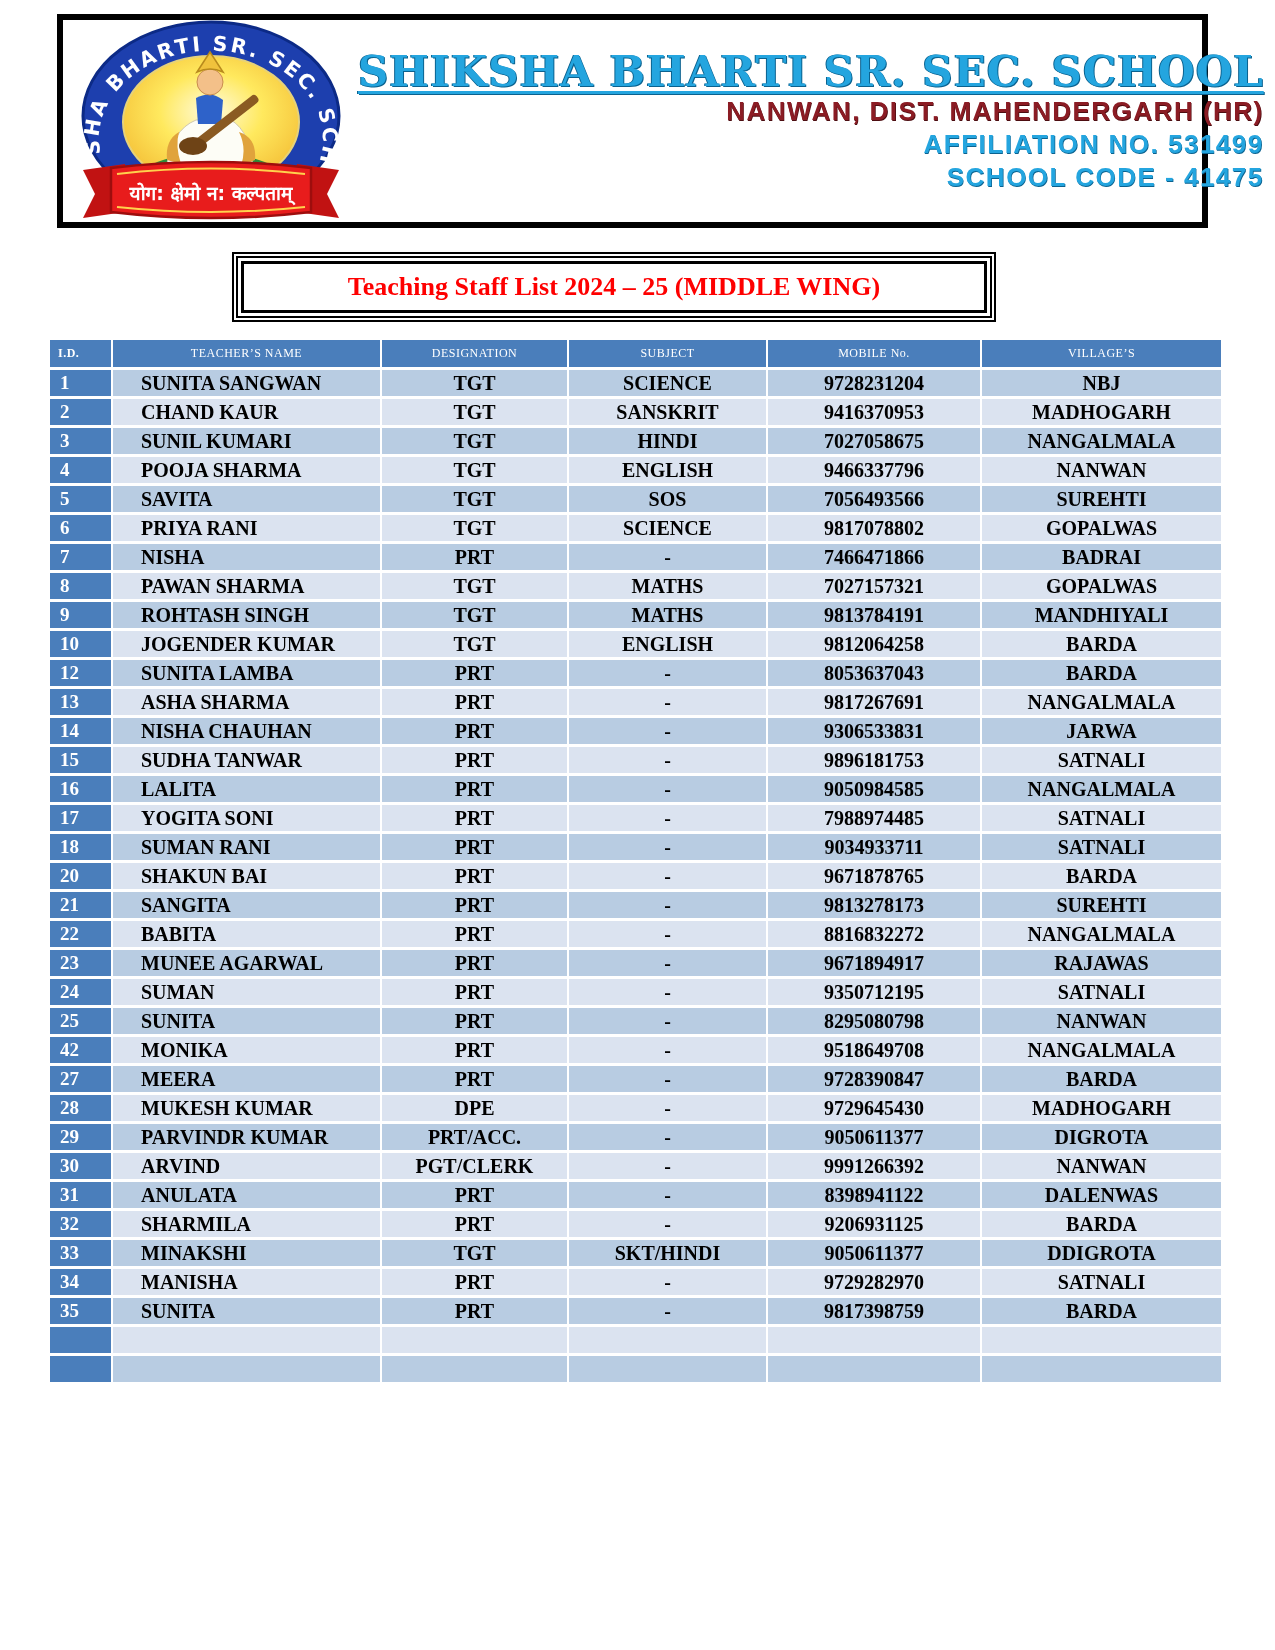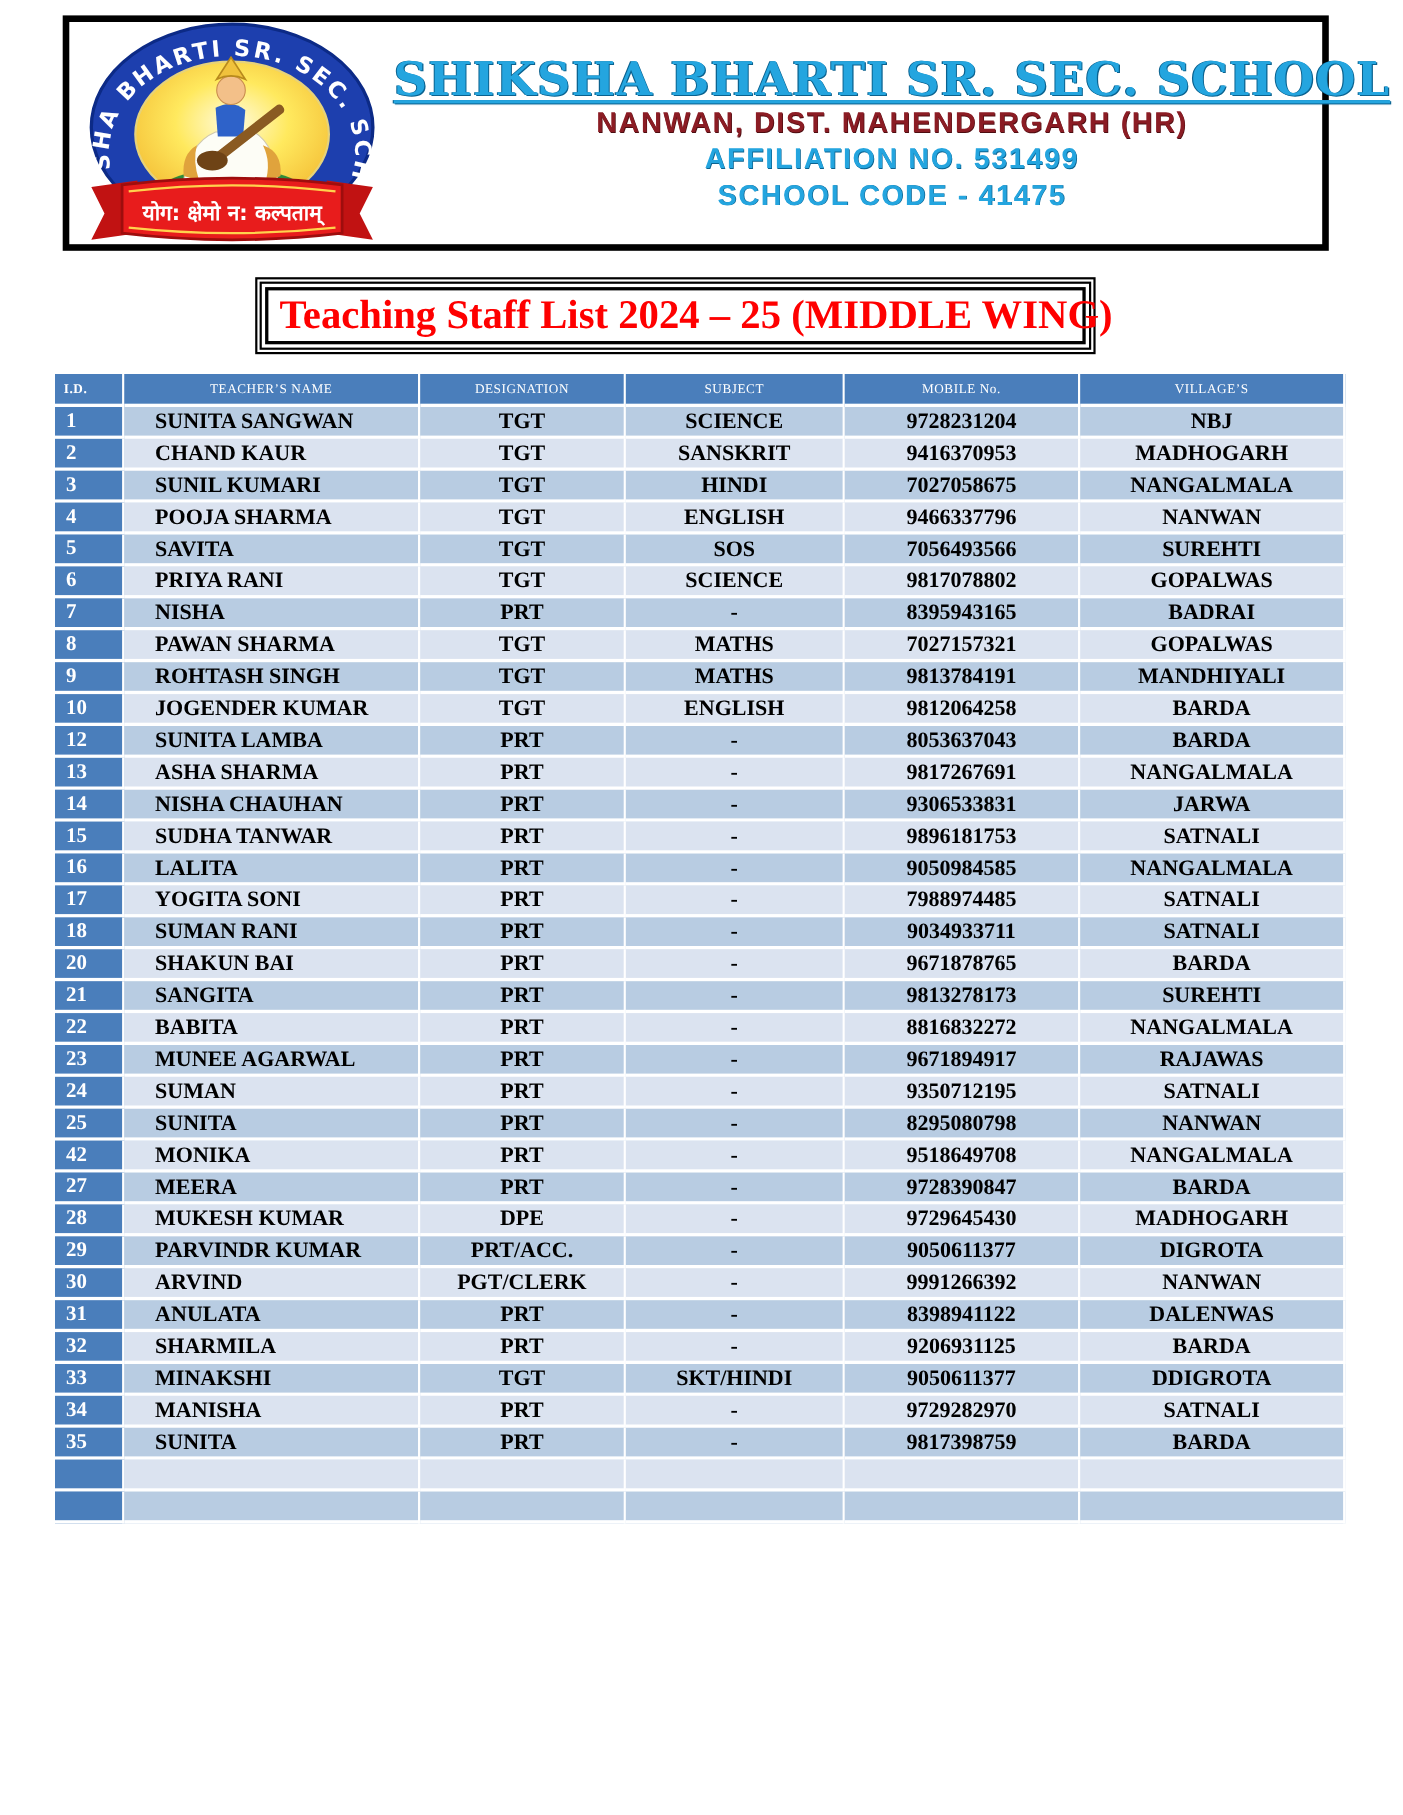--- a/index.html
+++ b/index.html
@@ -25,34 +25,34 @@
   .head-text{flex:1;text-align:center;padding-right:8px;}
   .school-name{
     font-family:"DejaVu Serif",serif;font-weight:bold;font-size:42px;line-height:46px;
     color:var(--school-blue);letter-spacing:1px;
     text-decoration:underline;text-decoration-thickness:3px;text-underline-offset:5px;
     text-shadow:1px 1px 0 #0b628f, -1px 0 0 #0b628f;
     white-space:nowrap;
   }
   .head-line{
     font-family:"Liberation Sans",sans-serif;font-weight:700;font-size:26px;line-height:33px;
-    letter-spacing:1.5px;white-space:nowrap;
+    letter-spacing:1.5px;white-space:nowrap;text-align:right;
   }
   .maroon{color:var(--school-maroon);text-shadow:.6px .6px 0 #4d0d11;}
   .blue{color:var(--school-blue);text-shadow:.6px .6px 0 #0b628f;}
 
   
   .list-title-outer{
     position:absolute;left:232px;top:252px;width:764px;
     border:2px solid #000;padding:2px;background:#fff;
   }
   .list-title-mid{border:2px solid #000;padding:3px;}
   .list-title-inner{border:3px solid #000;padding:3px 10px;text-align:center;}
   .list-title-text{
-    font-family:"Liberation Serif",serif;font-weight:bold;font-size:37px;line-height:40px;
+    font-family:"Liberation Serif",serif;font-weight:bold;font-size:26px;line-height:40px;
     color:var(--title-red);white-space:nowrap;
   }
 
   
   table.staff{
     position:absolute;left:50px;top:340px;width:1173px;
     border-collapse:separate;border-spacing:0;table-layout:fixed;
   }
   table.staff th, table.staff td{
     border-right:2px solid #fff;border-bottom:3px solid #fff;
@@ -206,21 +206,21 @@
           <td class="c-designation">TGT</td>
           <td class="c-subject">SCIENCE</td>
           <td class="c-mobile">9817078802</td>
           <td class="c-village">GOPALWAS</td>
         </tr>
         <tr>
           <td class="c-id">7</td>
           <td class="c-name">NISHA</td>
           <td class="c-designation">PRT</td>
           <td class="c-subject">-</td>
-          <td class="c-mobile">8395943165</td>
+          <td class="c-mobile">7466471866</td>
           <td class="c-village">BADRAI</td>
         </tr>
         <tr>
           <td class="c-id">8</td>
           <td class="c-name">PAWAN SHARMA</td>
           <td class="c-designation">TGT</td>
           <td class="c-subject">MATHS</td>
           <td class="c-mobile">7027157321</td>
           <td class="c-village">GOPALWAS</td>
         </tr>

